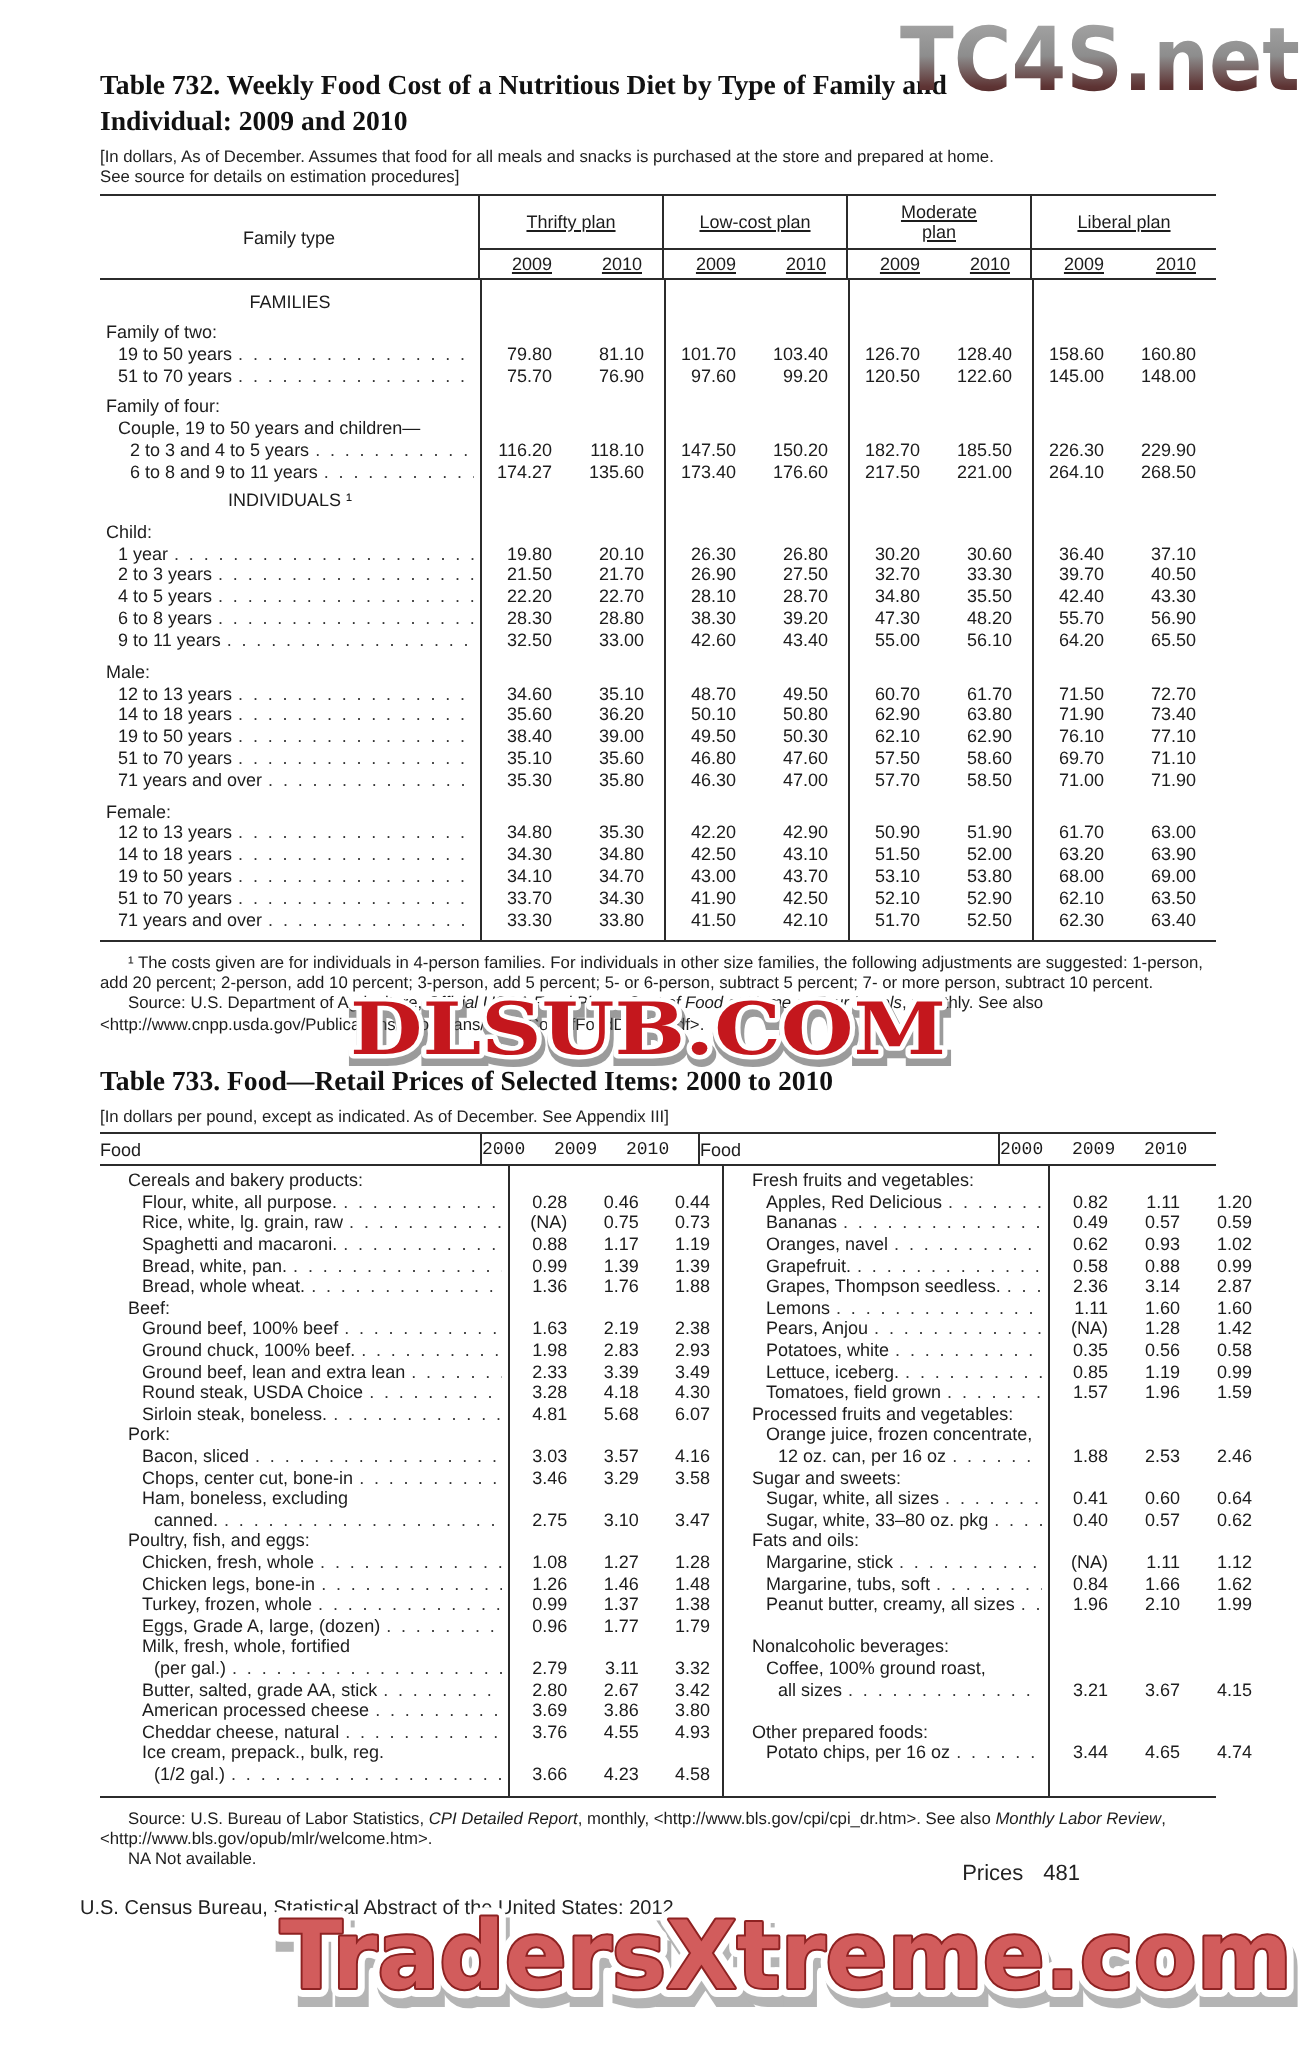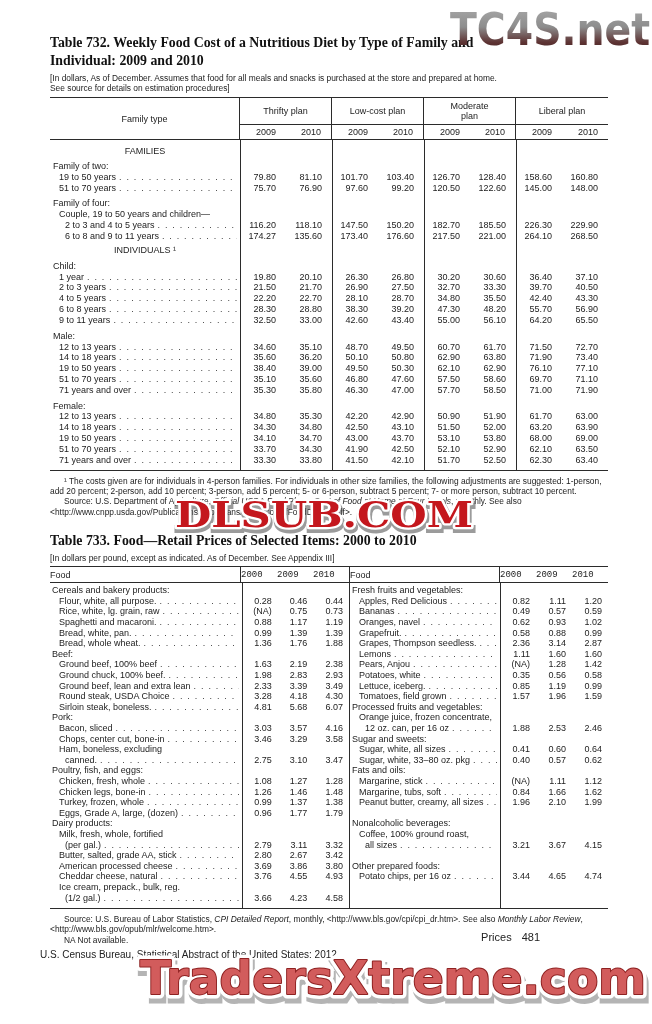--- a/index.html
+++ b/index.html
@@ -9,21 +9,21 @@
 
   
   .t-title{font-family:"Liberation Serif",serif;font-weight:bold;font-size:13.8px;line-height:17.5px;
            width:492px;color:#111;}
   .t-note{font-size:8.4px;line-height:10px;margin-top:4px;width:462px;color:#222;}
 
   
   .t732-head{display:flex;border-top:1.5px solid #2b2b2b;border-bottom:1px solid #2b2b2b;margin-top:4px;}
   .fam-type{width:190px;border-right:1px solid #2b2b2b;display:flex;align-items:center;justify-content:center;
             font-size:9px;box-sizing:border-box;}
-  .plans-wrap{width:368px;}
+  .plans-wrap{width:368px;text-decoration:underline;}
   .plans-row{display:flex;border-bottom:1px solid #2b2b2b;}
   .plan{width:92px;box-sizing:border-box;display:flex;align-items:center;justify-content:center;
         text-align:center;font-size:9px;line-height:10.5px;padding:2.5px 0;}
   .plan.bdr{border-right:1px solid #2b2b2b;}
   .plan-inner{width:56px;}
   .years-row{display:flex;}
   .ycell{width:46px;box-sizing:border-box;text-align:right;padding:2px 10px 2px 0;font-size:9px;}
   .ycell.bdr{border-right:1px solid #2b2b2b;}
 
   .t732-body{position:relative;border-bottom:1px solid #2b2b2b;padding:2px 0 4px;}
@@ -50,21 +50,21 @@
   .sect2{margin-top:15px;}
   .t733-head{display:flex;border-top:1.5px solid #2b2b2b;border-bottom:1px solid #2b2b2b;margin-top:3px;font-size:9px;}
   .h-left{width:300px;box-sizing:border-box;border-right:1px solid #2b2b2b;display:flex;}
   .h-right{width:258px;box-sizing:border-box;display:flex;}
   .h-food{box-sizing:border-box;border-right:1px solid #2b2b2b;text-align:left;padding:2.5px 0;}
   .h-food.wl{width:192px;}
   .h-food.wr{width:150px;}
   .h-yr{width:36px;box-sizing:border-box;text-align:left;padding:2.5px 5px 2.5px 0;font-family:Liberation Mono, monospace;}
 
   .t733-body{display:flex;border-bottom:1.5px solid #2b2b2b;}
-  .b-half{position:relative;box-sizing:border-box;padding:2px 0 5px;}
+  .b-half{position:relative;box-sizing:border-box;padding:2px 0 5px;margin-left:12px;}
   .b-left{width:300px;border-right:1px solid #2b2b2b;}
   .b-right{width:258px;}
   .vl733-l{position:absolute;top:0;bottom:0;left:192px;width:1px;background:#2b2b2b;}
   .vl733-r{position:absolute;top:0;bottom:0;left:150px;width:1px;background:#2b2b2b;}
   .r733{display:flex;font-size:9px;line-height:10.6px;}
   .r733.gap-row{height:10.6px;}
   .lc-l{width:192px;box-sizing:border-box;display:flex;padding-left:2px;}
   .lc-r{width:150px;box-sizing:border-box;display:flex;padding-left:2px;}
   .n733{width:36px;box-sizing:border-box;text-align:right;padding-right:6px;}
 
@@ -708,28 +708,20 @@
               <div class="n733">1.38</div>
             </div>
             <div class="r733">
               <div class="lc-l i1">
                 <span class="txt">Eggs, Grade A, large, (dozen)</span>
                 <span class="dots"></span>
               </div>
               <div class="n733">0.96</div>
               <div class="n733">1.77</div>
               <div class="n733">1.79</div>
-            </div>
-            <div class="r733">
-              <div class="lc-l">
-                <span class="txt">Dairy products:</span>
-              </div>
-              <div class="n733"></div>
-              <div class="n733"></div>
-              <div class="n733"></div>
             </div>
             <div class="r733">
               <div class="lc-l i1">
                 <span class="txt">Milk, fresh, whole, fortified</span>
               </div>
               <div class="n733"></div>
               <div class="n733"></div>
               <div class="n733"></div>
             </div>
             <div class="r733">

